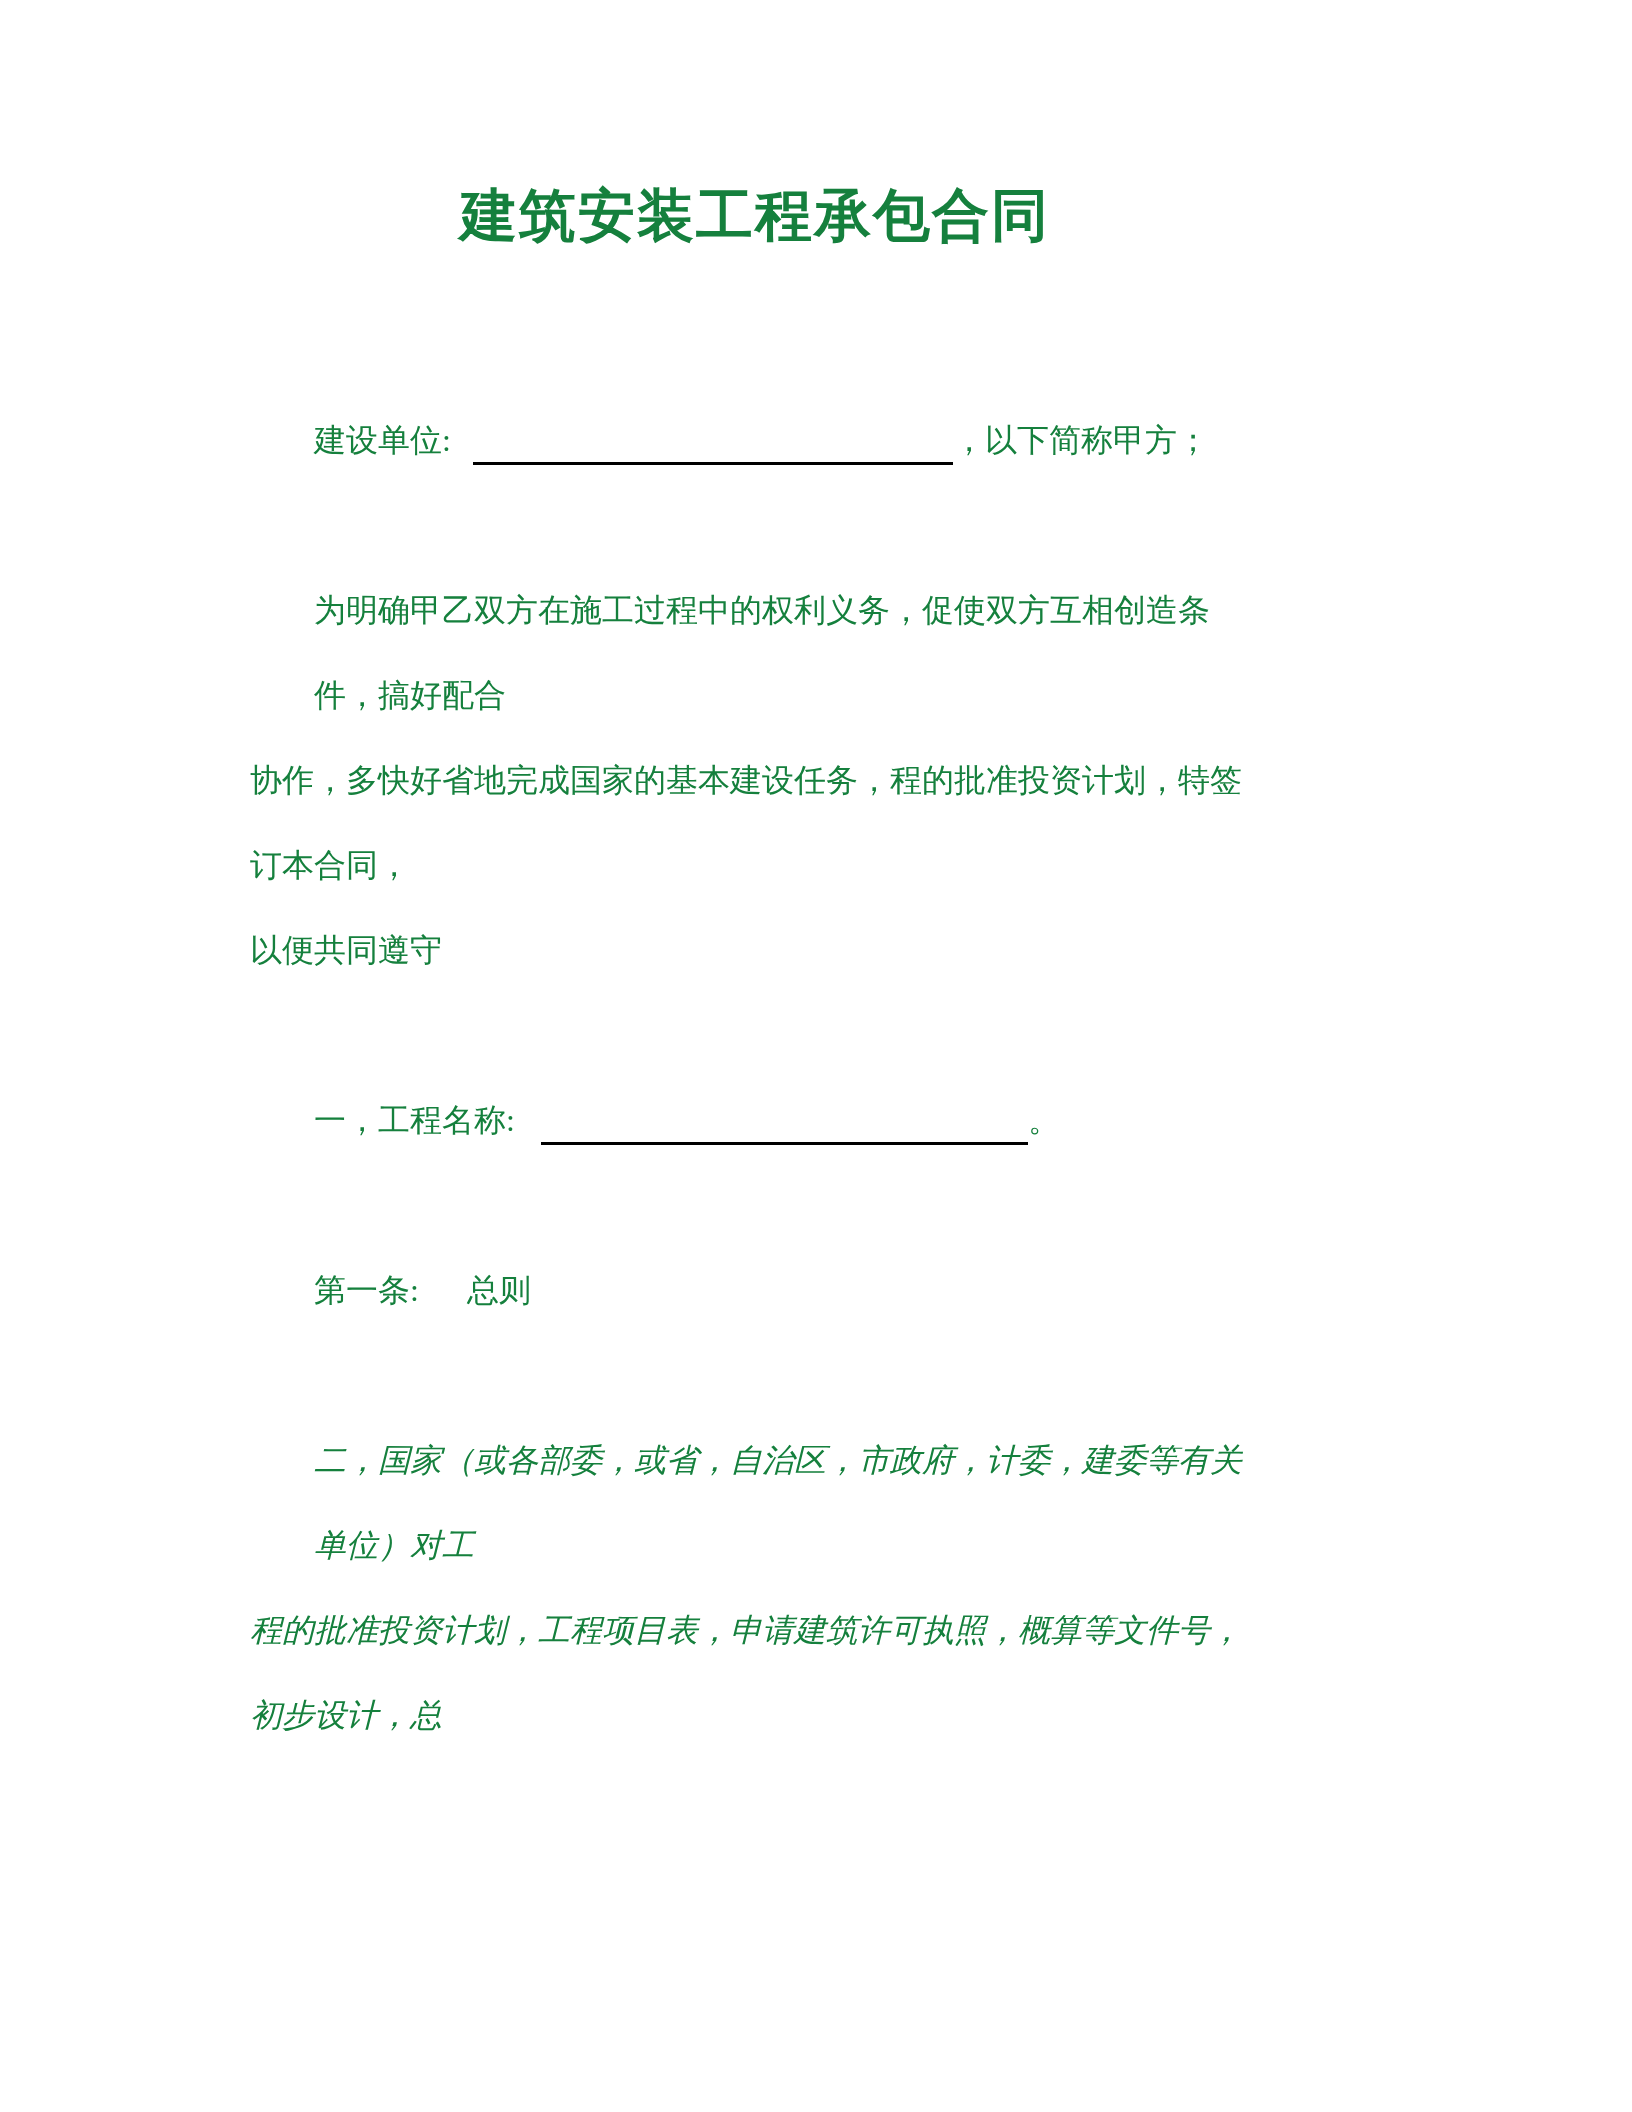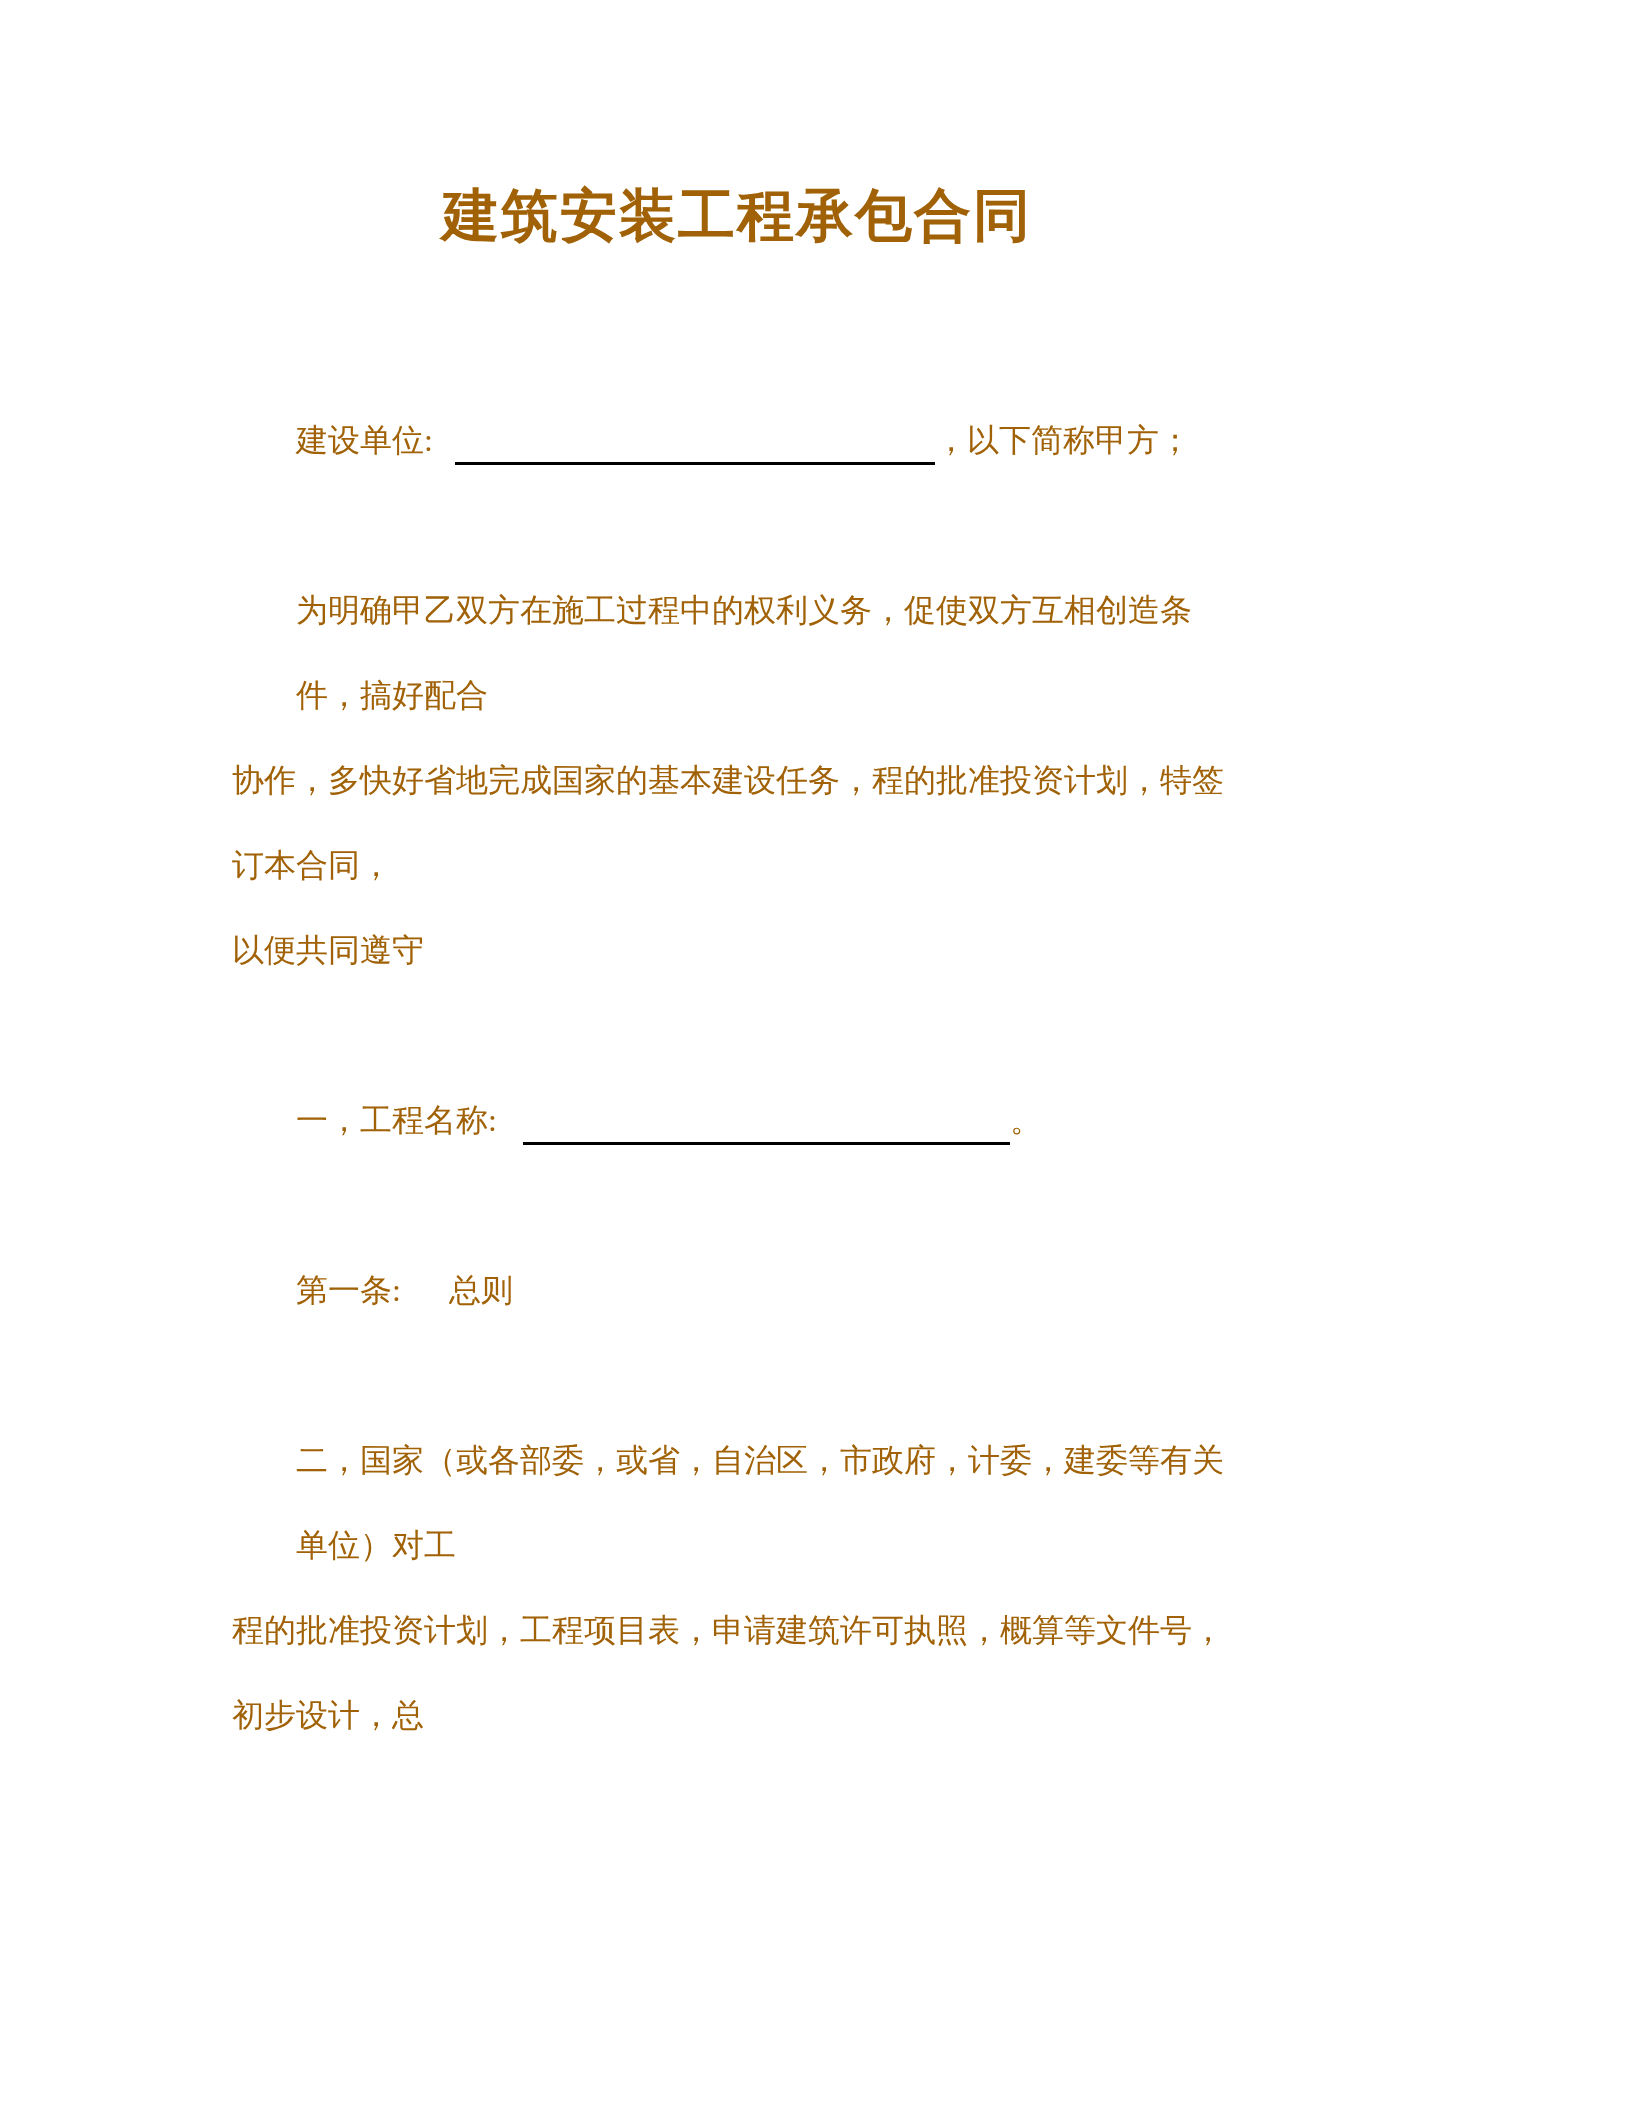--- a/index.html
+++ b/index.html
@@ -6,41 +6,42 @@
     margin: 0;
     padding: 0;
     background: #ffffff;
   }
   .page {
     position: relative;
     width: 1452px;
     height: 2112px;
     box-sizing: border-box;
     background: #ffffff;
-    color: #a16207;
+    color: #15803d;
     padding: 170px 210px 0 232px;
     font-family: "Liberation Serif", "DejaVu Serif", serif;
     font-size: 32px;
     line-height: 85px;
     overflow: hidden;
+    margin-left: 18px;
   }
   .doc-title {
     margin: 0 0 138px 0;
     font-family: "Liberation Sans", "DejaVu Sans", sans-serif;
     font-weight: 700;
     font-size: 57px;
     line-height: 90px;
     text-align: center;
     letter-spacing: 2px;
   }
   .para {
     margin: 0 0 85px 0;
     line-height: 85px;
   }
-  .para:last-child { margin-bottom: 0; }
+  .para:last-child { margin-bottom: 0; font-style: italic; }
   .indent-first { text-indent: 64px; }
   .line { display: block; }
   .line-indent { padding-left: 64px; }
   .blank-line {
     display: inline-block;
     height: 40px;
     border-bottom: 3px solid #000000;
     vertical-align: -14px;
     margin-left: 22px;
   }

